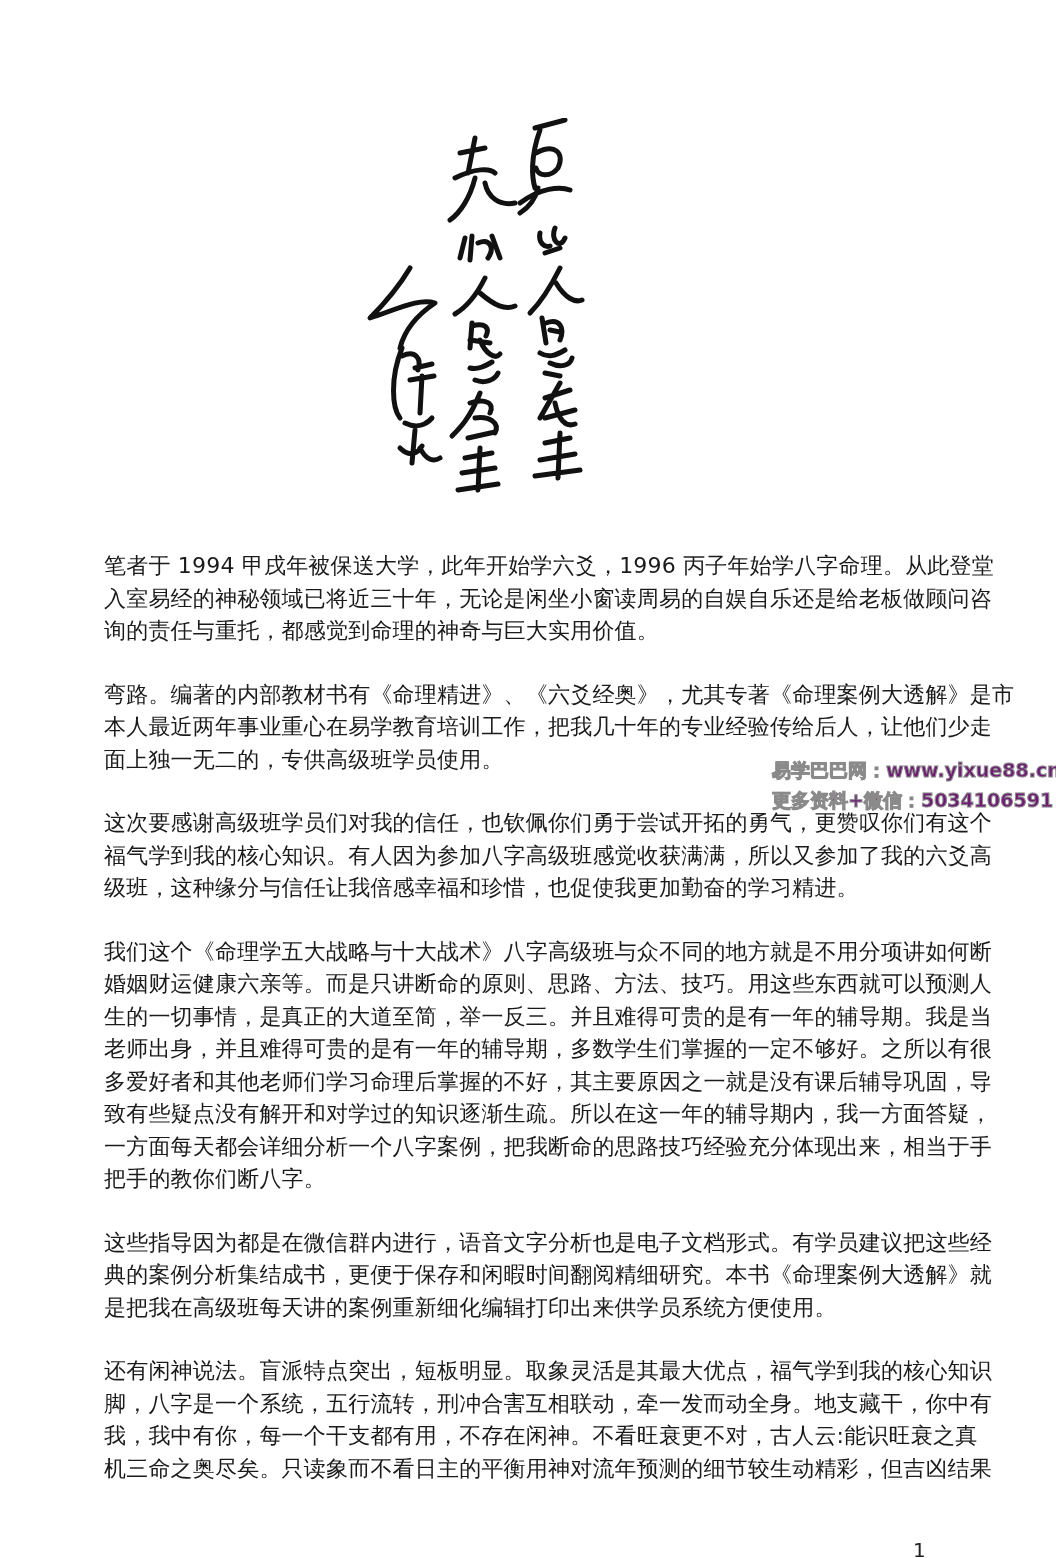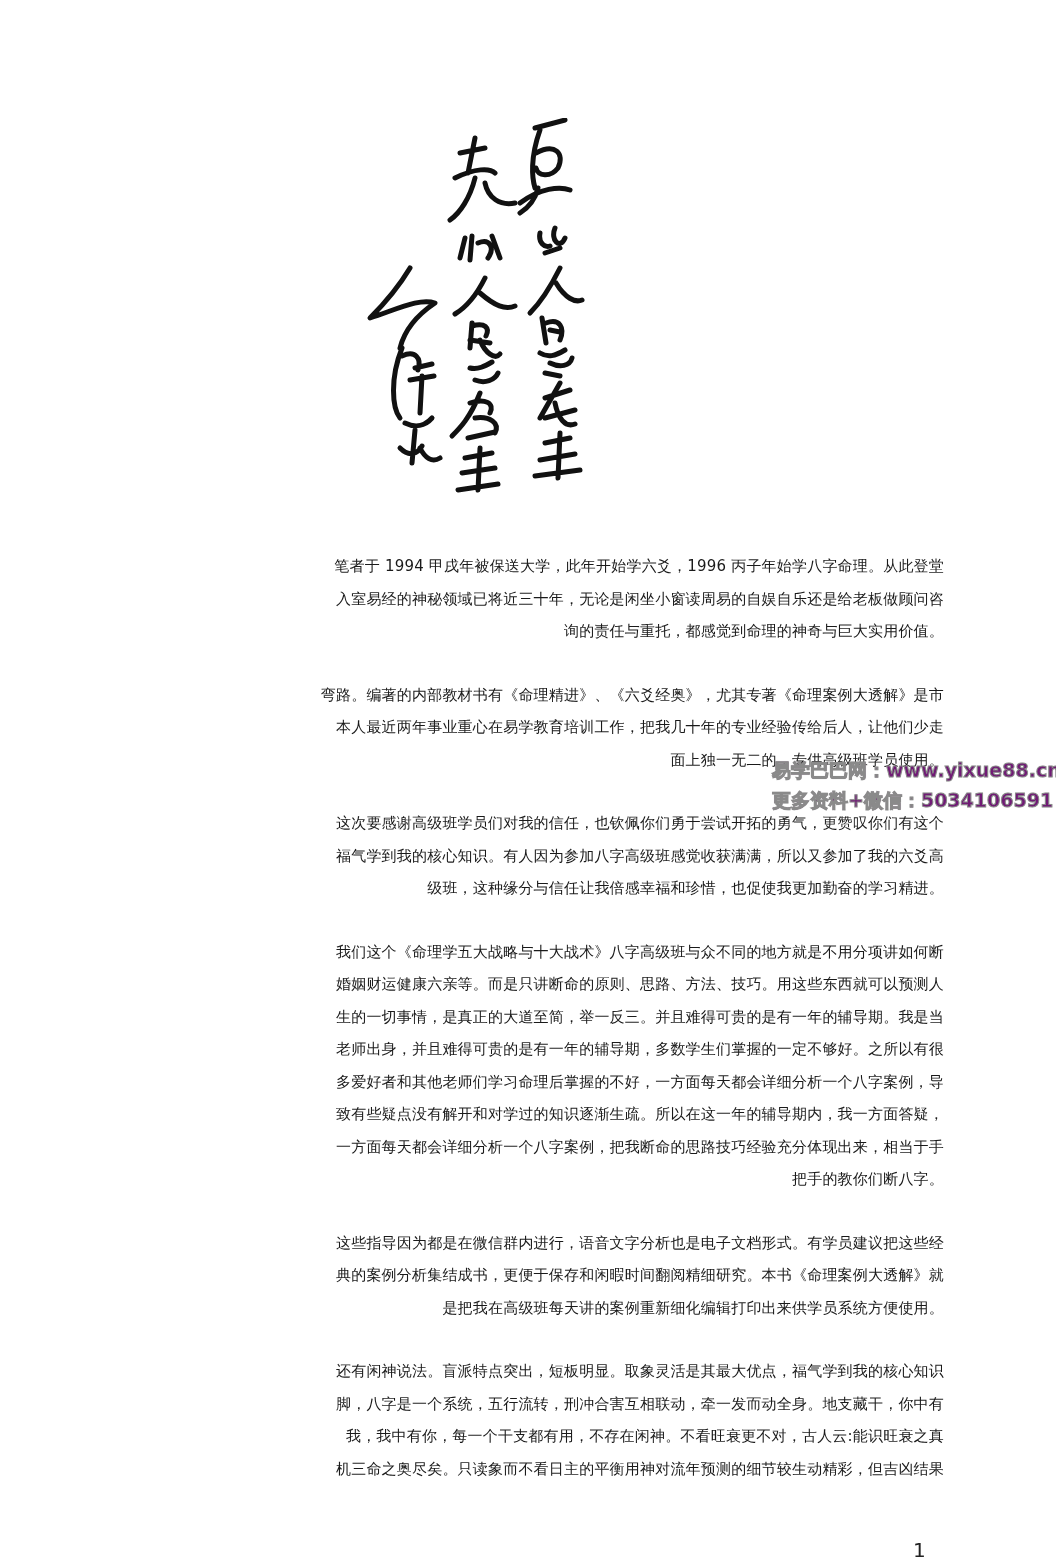--- a/index.html
+++ b/index.html
@@ -8,21 +8,21 @@
       font-family: "DejaVu Sans", "Liberation Sans", sans-serif;
       color: #1a1a1a;
     }
     .calligraphy {
       position: absolute; left: 360px; top: 118px; width: 240px; height: 380px;
     }
     .calligraphy svg { width: 100%; height: 100%; }
     .body-text {
       position: absolute; left: 104px; top: 550px; width: 840px;
     }
-    .para { margin: 0 0 31px 0; font-size: 15px; line-height: 32.5px; letter-spacing: 0.2px; text-align: right; }
+    .para { margin: 0 0 31px 0; font-size: 22px; line-height: 32.5px; letter-spacing: 0.2px; }
     .para .ln { display: block; white-space: nowrap; }
     .watermark {
       position: absolute; left: 772px; top: 755px; width: 284px;
       font-size: 19px; line-height: 30px; color: #701a75;
       -webkit-text-stroke: 1px #8a8a8a;
       text-shadow: 0 0 1px #8a8a8a;
       font-weight: bold; white-space: nowrap;
     }
     .page-number {
       position: absolute; left: 913px; top: 1538px; font-size: 20px; color: #222;
@@ -81,21 +81,21 @@
   <p class="para">
     <span class="ln">这次要感谢高级班学员们对我的信任，也钦佩你们勇于尝试开拓的勇气，更赞叹你们有这个</span>
     <span class="ln">福气学到我的核心知识。有人因为参加八字高级班感觉收获满满，所以又参加了我的六爻高</span>
     <span class="ln">级班，这种缘分与信任让我倍感幸福和珍惜，也促使我更加勤奋的学习精进。</span>
   </p>
   <p class="para">
     <span class="ln">我们这个《命理学五大战略与十大战术》八字高级班与众不同的地方就是不用分项讲如何断</span>
     <span class="ln">婚姻财运健康六亲等。而是只讲断命的原则、思路、方法、技巧。用这些东西就可以预测人</span>
     <span class="ln">生的一切事情，是真正的大道至简，举一反三。并且难得可贵的是有一年的辅导期。我是当</span>
     <span class="ln">老师出身，并且难得可贵的是有一年的辅导期，多数学生们掌握的一定不够好。之所以有很</span>
-    <span class="ln">多爱好者和其他老师们学习命理后掌握的不好，一方面每天都会详细分析一个八字案例，导</span>
+    <span class="ln">多爱好者和其他老师们学习命理后掌握的不好，其主要原因之一就是没有课后辅导巩固，导</span>
     <span class="ln">致有些疑点没有解开和对学过的知识逐渐生疏。所以在这一年的辅导期内，我一方面答疑，</span>
     <span class="ln">一方面每天都会详细分析一个八字案例，把我断命的思路技巧经验充分体现出来，相当于手</span>
     <span class="ln">把手的教你们断八字。</span>
   </p>
   <p class="para">
     <span class="ln">这些指导因为都是在微信群内进行，语音文字分析也是电子文档形式。有学员建议把这些经</span>
     <span class="ln">典的案例分析集结成书，更便于保存和闲暇时间翻阅精细研究。本书《命理案例大透解》就</span>
     <span class="ln">是把我在高级班每天讲的案例重新细化编辑打印出来供学员系统方便使用。</span>
   </p>
   <p class="para">

